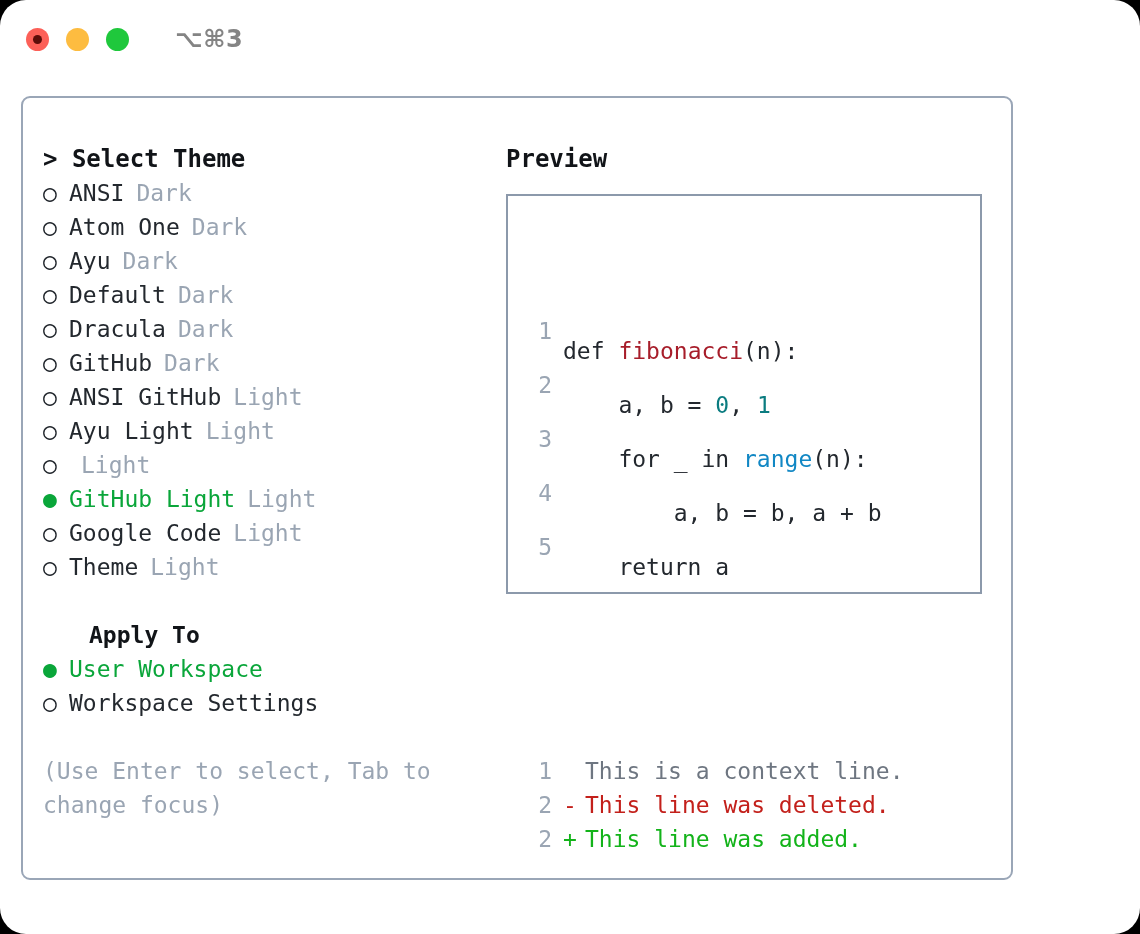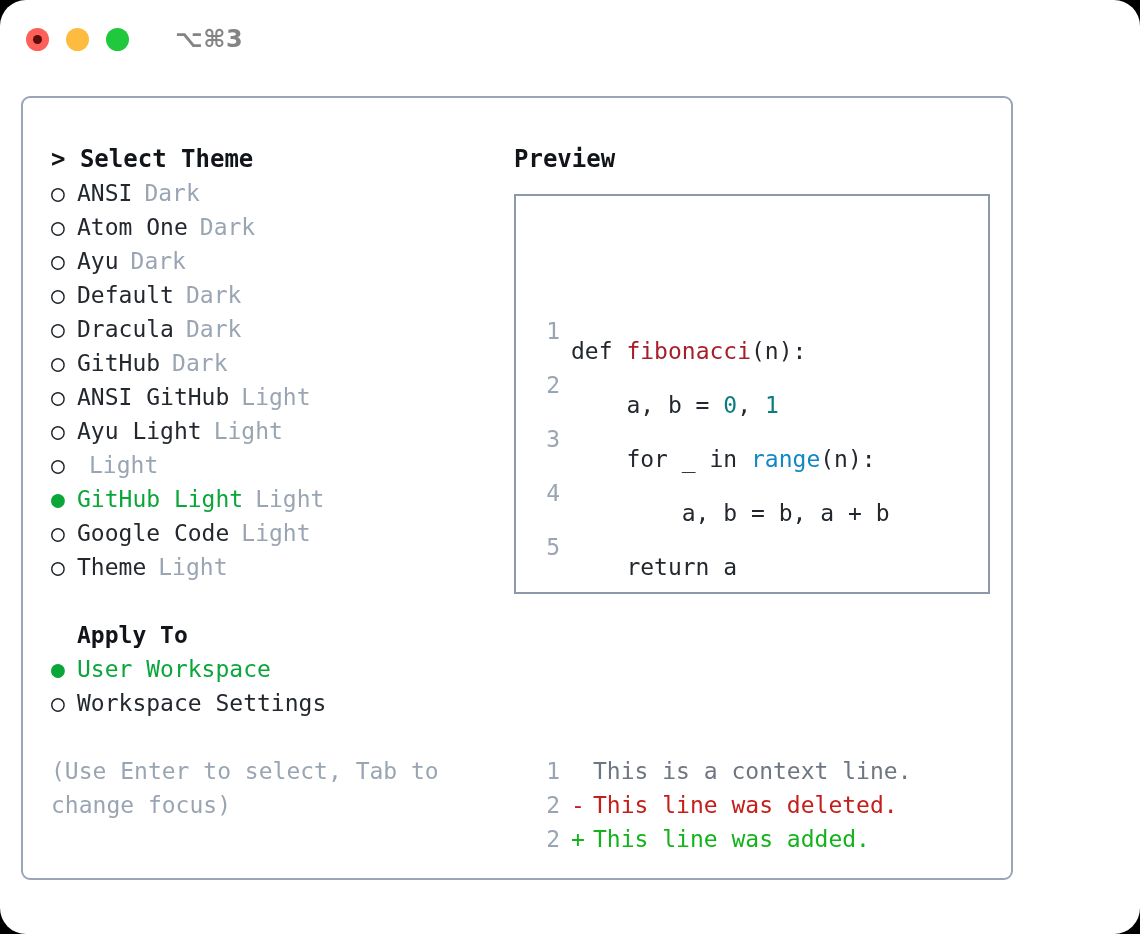--- a/index.html
+++ b/index.html
@@ -82,21 +82,21 @@
     width: 992px;
     height: 784px;
     border: 2px solid #9aa6b7;
     border-radius: 9px;
     background: #ffffff;
     box-sizing: border-box;
   }
 
   .columns {
     position: absolute;
-    left: 12px;
+    left: 4px;
     top: 0;
     width: 100%;
     height: 100%;
   }
 
   .col-left {
     position: absolute;
     left: 16px;
     top: 44px;
     width: 430px;
@@ -146,20 +146,21 @@
   .row.selected .label { color: #0aa63a; }
 
   .group-head {
     display: flex;
     align-items: baseline;
     font-size: 23px;
     line-height: 34px;
     white-space: pre;
     color: #111418;
     font-weight: 700;
+    gap: 20px;
   }
   .group-head .bullet { color: transparent; }
 
   .spacer-lg { height: 34px; }
 
   .hint {
     margin-top: 34px;
     font-size: 23px;
     line-height: 34px;
     color: #9aa5b3;

